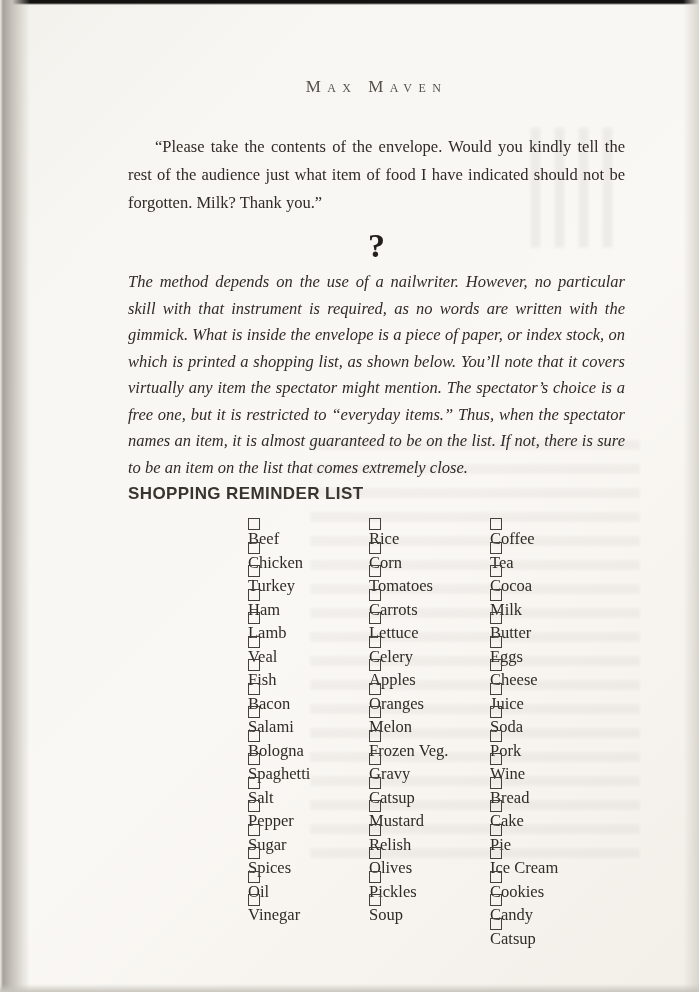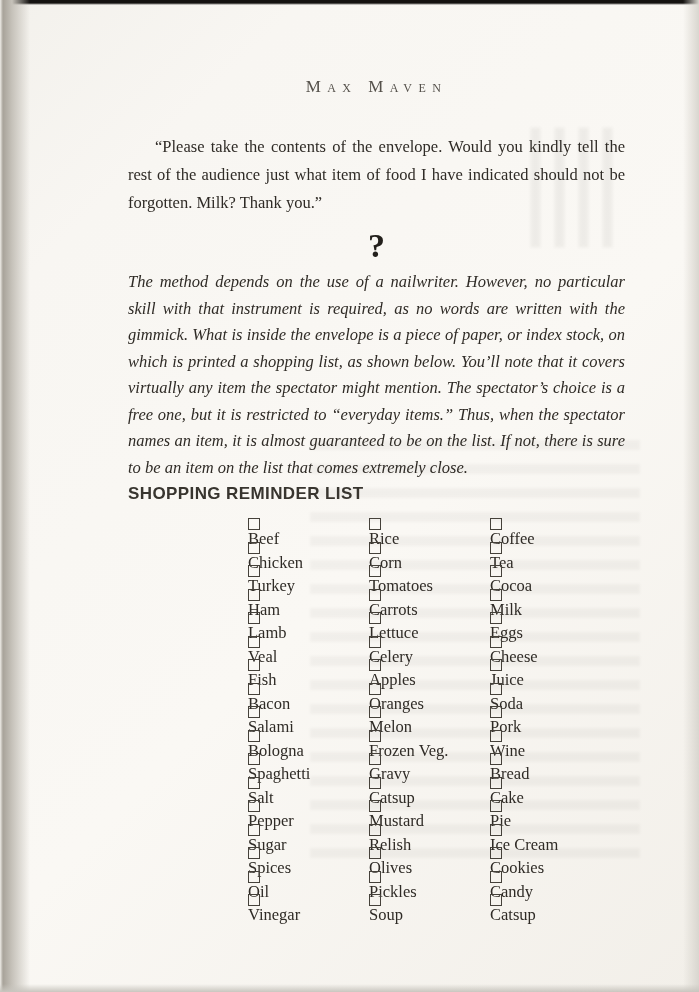--- a/index.html
+++ b/index.html
@@ -280,20 +280,24 @@
           <div class="item">
             <span class="checkbox"></span>
             <span class="item-label">Cocoa</span>
           </div>
           <div class="item">
             <span class="checkbox"></span>
             <span class="item-label">Milk</span>
           </div>
           <div class="item">
             <span class="checkbox"></span>
+            <span class="item-label">Butter</span>
+          </div>
+          <div class="item">
+            <span class="checkbox"></span>
             <span class="item-label">Eggs</span>
           </div>
           <div class="item">
             <span class="checkbox"></span>
             <span class="item-label">Cheese</span>
           </div>
           <div class="item">
             <span class="checkbox"></span>
             <span class="item-label">Juice</span>
           </div>

